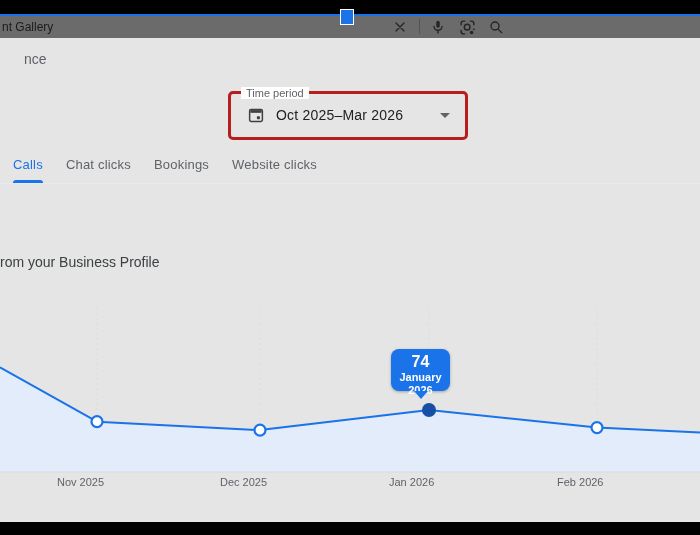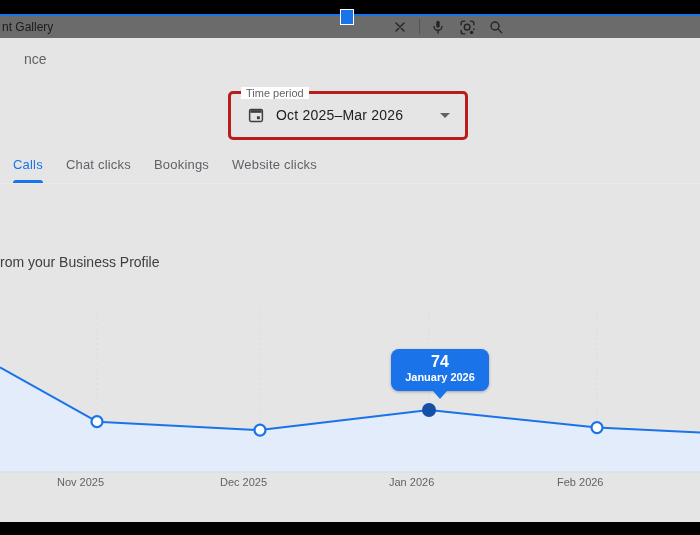--- a/index.html
+++ b/index.html
@@ -34,21 +34,21 @@
   .tab.active::after{content:"";position:absolute;left:0;right:0;bottom:0;height:3px;background:#1a73e8;border-radius:3px 3px 0 0;}
   .tabs-divider{left:0;top:183px;width:700px;height:1px;background:#e8eaed;}
 
   .chart-heading{left:0;top:254px;font-size:14px;color:#3c4043;}
 
   
   .chart-svg{left:0;top:300px;}
   .x-label{position:absolute;top:476px;width:80px;text-align:left;font-size:11px;color:#5f6368;}
 
   
-  .tooltip{left:391px;top:349px;width:98px;height:42px;background:#1a73e8;border-radius:8px;
+  .tooltip{left:391px;top:349px;width:59px;height:42px;background:#1a73e8;border-radius:8px;
            box-shadow:0 1px 3px rgba(0,0,0,.3);color:#fff;text-align:center;z-index:5;}
   .tooltip .val{font-size:16px;font-weight:700;margin-top:4px;line-height:18px;}
   .tooltip .lbl{font-size:11px;font-weight:700;line-height:13px;}
   .tooltip .ptr{position:absolute;left:50%;margin-left:-7px;top:42px;width:0;height:0;
                 border-left:7px solid transparent;border-right:7px solid transparent;border-top:8px solid #1a73e8;}
 
   .black-bottom{left:0;top:522px;width:700px;height:13px;background:#000;}
 </style>
 </head>
 <body>

